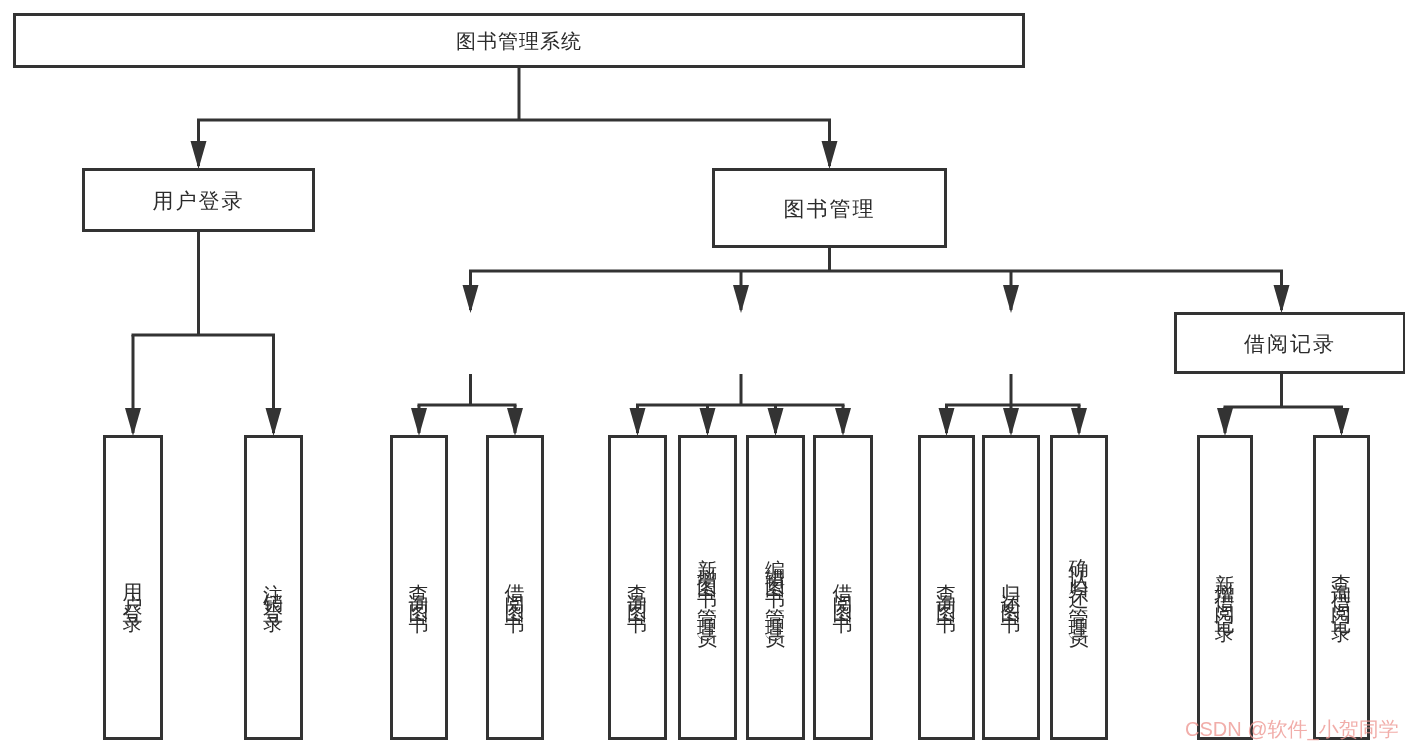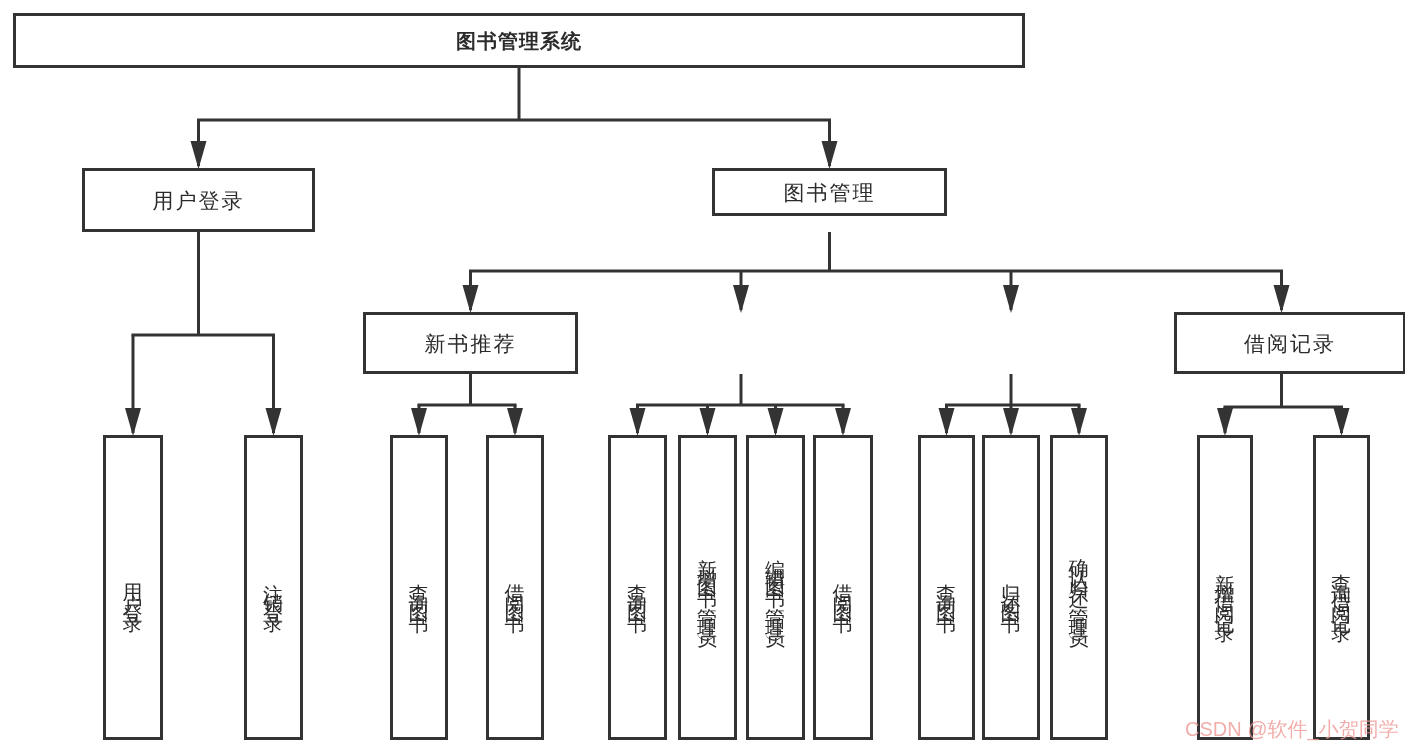--- a/index.html
+++ b/index.html
@@ -34,21 +34,20 @@
   }
   .hbox span {
     font-size: 21px;
     letter-spacing: 2px;
     white-space: nowrap;
     line-height: 1;
   }
   .rootbox span {
     font-size: 20px;
     letter-spacing: 1px;
-    font-weight: bold;
   }
   .vbox span {
     writing-mode: vertical-rl;
     text-orientation: mixed;
     font-size: 20px;
     letter-spacing: 10px;
     line-height: 1;
   }
   .watermark {
     position: absolute;
@@ -132,27 +131,24 @@
     </g>
   </svg>
 
   <div class="node hbox rootbox" style="left:13px;top:13px;width:1012px;height:55px">
     <span>图书管理系统</span>
   </div>
 
   <div class="node hbox" style="left:82px;top:168px;width:233px;height:64px">
     <span>用户登录</span>
   </div>
-  <div class="node hbox" style="left:712px;top:168px;width:235px;height:48px">
+  <div class="node hbox" style="left:712px;top:168px;width:235px;height:80px">
     <span>图书管理</span>
   </div>
 
-  <div class="node hbox" style="left:363px;top:312px;width:215px;height:62px">
-    <span>新书推荐</span>
-  </div>
   <div class="node hbox" style="left:1174px;top:312px;width:232px;height:62px">
     <span>借阅记录</span>
   </div>
 
   <div class="node vbox" style="left:103px;top:435px;width:60px;height:305px">
     <span>用户登录</span>
   </div>
   <div class="node vbox" style="left:244px;top:435px;width:59px;height:305px">
     <span>注销登录</span>
   </div>

